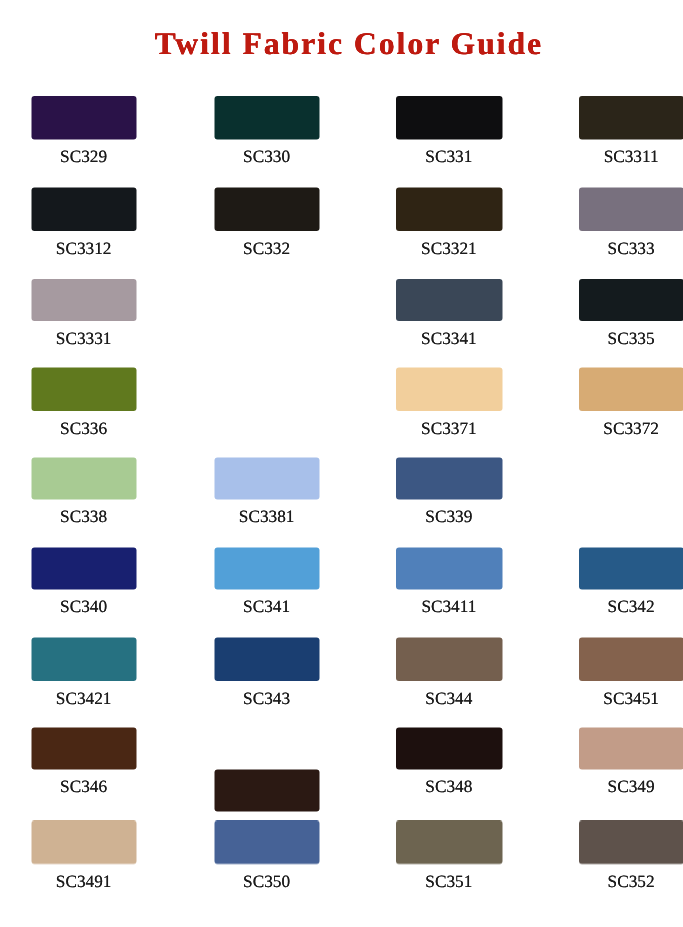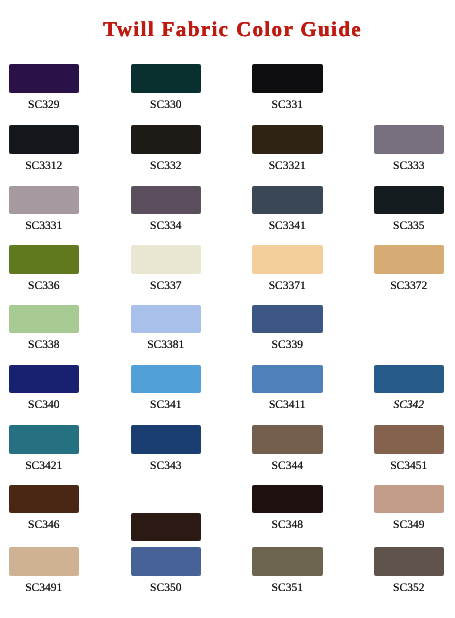--- a/index.html
+++ b/index.html
@@ -40,21 +40,21 @@
   }
   #grid {
     position: absolute;
     left: 0;
     top: 0;
     width: 455px;
     height: 618px;
   }
   .swatch-row {
     position: absolute;
-    left: 0;
+    left: 12px;
     width: 418px;
     height: 48px;
   }
   .cell {
     position: absolute;
     top: 0;
     width: 70.5px;
     height: 48px;
   }
   .swatch {
@@ -94,20 +94,24 @@
           <div class="label" style="color: rgb(28, 28, 28);">SC329</div>
         </div>
         <div class="cell" style="left: 130.5px;">
           <div class="swatch" style="width: 70.5px; height: 28.5px; background: rgb(9, 48, 46);"></div>
           <div class="label" style="color: rgb(28, 28, 28);">SC330</div>
         </div>
         <div class="cell" style="left: 252px;">
           <div class="swatch" style="width: 70.5px; height: 28.5px; background: rgb(14, 14, 16);"></div>
           <div class="label" style="color: rgb(28, 28, 28);">SC331</div>
         </div>
+        <div class="cell" style="left: 373.5px;">
+          <div class="swatch" style="width: 70.5px; height: 28.5px; background: rgb(43, 37, 25);"></div>
+          <div class="label" style="color: rgb(28, 28, 28);">SC3311</div>
+        </div>
       </div>
       <div class="swatch-row" style="top: 125.2px;">
         <div class="cell" style="left: 8.5px;">
           <div class="swatch" style="width: 70.5px; height: 28.5px; background: rgb(20, 24, 28);"></div>
           <div class="label" style="color: rgb(28, 28, 28);">SC3312</div>
         </div>
         <div class="cell" style="left: 130.5px;">
           <div class="swatch" style="width: 70.5px; height: 28.5px; background: rgb(30, 26, 21);"></div>
           <div class="label" style="color: rgb(28, 28, 28);">SC332</div>
         </div>
@@ -118,42 +122,34 @@
         <div class="cell" style="left: 373.5px; text-decoration: underline;">
           <div class="swatch" style="width: 70.5px; height: 28.5px; background: rgb(120, 112, 126);"></div>
           <div class="label" style="color: rgb(28, 28, 28);">SC333</div>
         </div>
       </div>
       <div class="swatch-row" style="top: 185.6px;">
         <div class="cell" style="left: 8.5px;">
           <div class="swatch" style="width: 70.5px; height: 28.5px; background: rgb(166, 154, 160);"></div>
           <div class="label" style="color: rgb(28, 28, 28);">SC3331</div>
         </div>
-        <div class="cell" style="left: 130.5px;">
-          <div class="swatch" style="width: 70.5px; height: 28.5px; background: rgb(91, 79, 94);"></div>
-          <div class="label" style="color: rgb(28, 28, 28);">SC334</div>
-        </div>
         <div class="cell" style="left: 252px;">
           <div class="swatch" style="width: 70.5px; height: 28.5px; background: rgb(58, 71, 87);"></div>
           <div class="label" style="color: rgb(28, 28, 28);">SC3341</div>
         </div>
         <div class="cell" style="left: 373.5px;">
           <div class="swatch" style="width: 70.5px; height: 28.5px; background: rgb(20, 27, 30);"></div>
           <div class="label" style="color: rgb(28, 28, 28);">SC335</div>
         </div>
       </div>
       <div class="swatch-row" style="top: 245.1px;">
         <div class="cell" style="left: 8.5px;">
           <div class="swatch" style="width: 70.5px; height: 28.5px; background: rgb(96, 121, 30);"></div>
           <div class="label" style="color: rgb(28, 28, 28);">SC336</div>
         </div>
-        <div class="cell" style="left: 130.5px;">
-          <div class="swatch" style="width: 70.5px; height: 28.5px; background: rgb(233, 231, 210);"></div>
-          <div class="label" style="color: rgb(28, 28, 28);">SC337</div>
-        </div>
         <div class="cell" style="left: 252px;">
           <div class="swatch" style="width: 70.5px; height: 28.5px; background: rgb(242, 207, 156);"></div>
           <div class="label" style="color: rgb(28, 28, 28);">SC3371</div>
         </div>
         <div class="cell" style="left: 373.5px;">
           <div class="swatch" style="width: 70.5px; height: 28.5px; background: rgb(215, 171, 116);"></div>
           <div class="label" style="color: rgb(28, 28, 28);">SC3372</div>
         </div>
       </div>
       <div class="swatch-row" style="top: 304.9px;">
@@ -178,21 +174,21 @@
         <div class="cell" style="left: 130.5px;">
           <div class="swatch" style="width: 70.5px; height: 28.5px; background: rgb(82, 160, 216);"></div>
           <div class="label" style="color: rgb(28, 28, 28);">SC341</div>
         </div>
         <div class="cell" style="left: 252px;">
           <div class="swatch" style="width: 70.5px; height: 28.5px; background: rgb(80, 128, 186);"></div>
           <div class="label" style="color: rgb(28, 28, 28);">SC3411</div>
         </div>
         <div class="cell" style="left: 373.5px;">
           <div class="swatch" style="width: 70.5px; height: 28.5px; background: rgb(38, 90, 136);"></div>
-          <div class="label" style="color: rgb(28, 28, 28); font-style: italic;">SC342</div>
+          <div class="label" style="color: rgb(28, 28, 28);">SC342</div>
         </div>
       </div>
       <div class="swatch-row" style="top: 425px; text-decoration: underline;">
         <div class="cell" style="left: 8.5px;">
           <div class="swatch" style="width: 70.5px; height: 28.5px; background: rgb(38, 113, 129);"></div>
           <div class="label" style="color: rgb(28, 28, 28);">SC3421</div>
         </div>
         <div class="cell" style="left: 130.5px;">
           <div class="swatch" style="width: 70.5px; height: 28.5px; background: rgb(26, 62, 113);"></div>
           <div class="label" style="color: rgb(28, 28, 28);">SC343</div>

